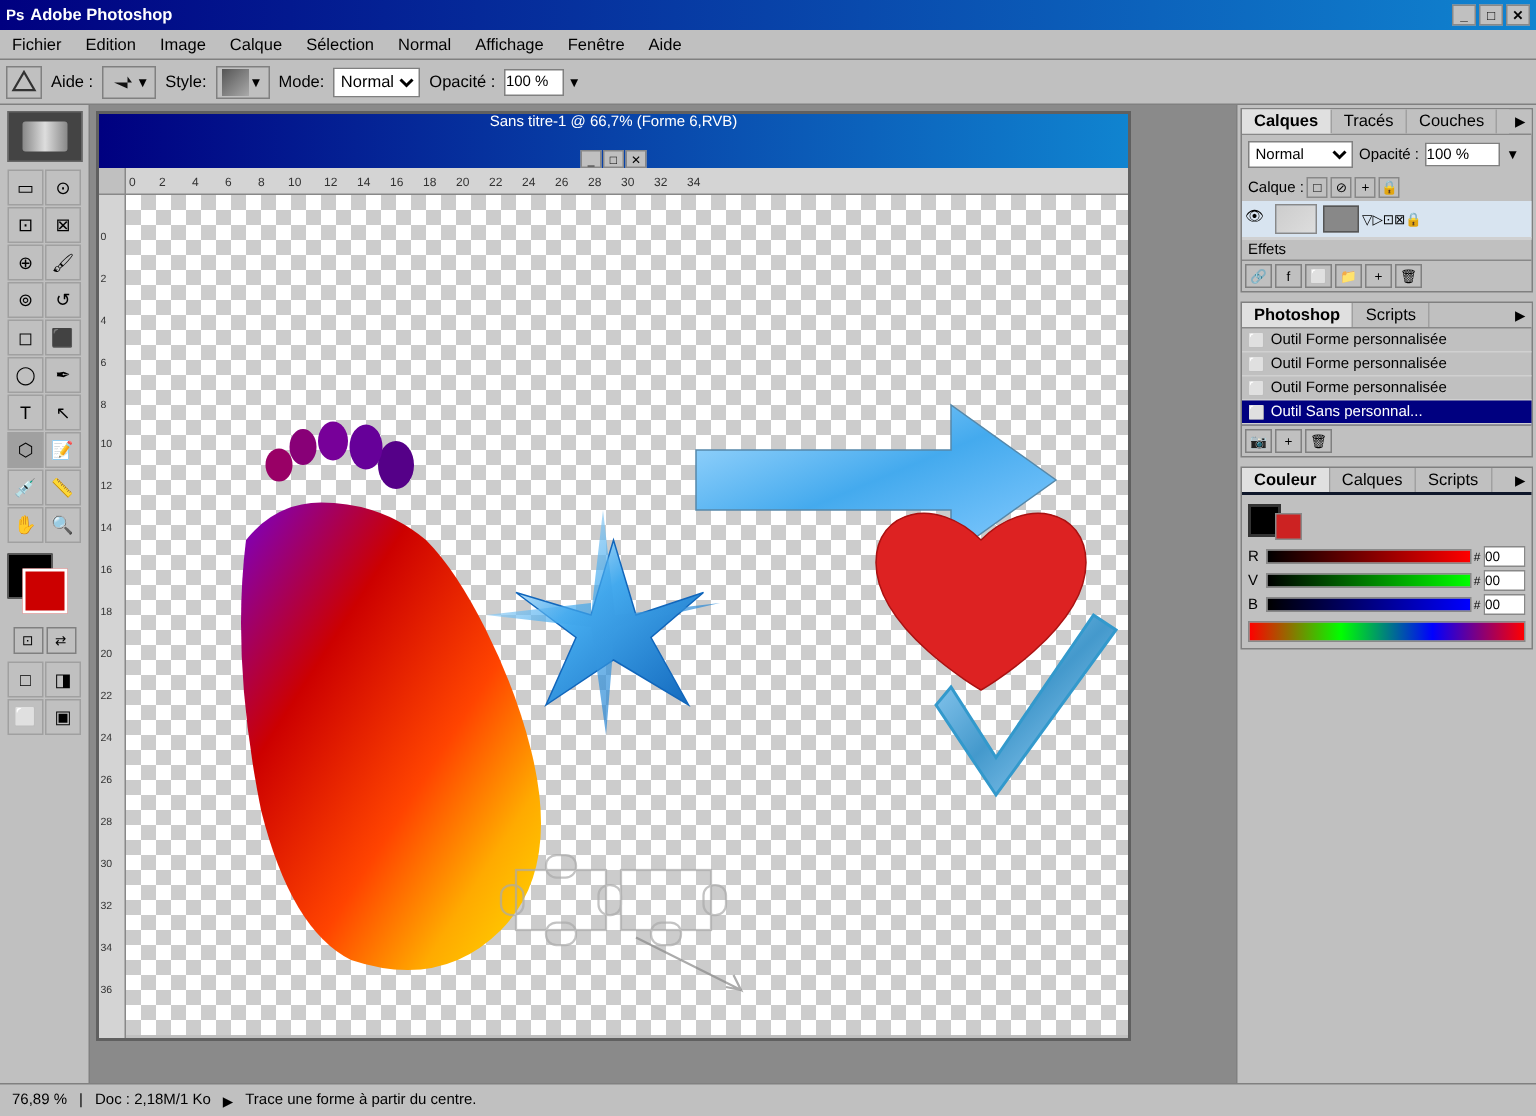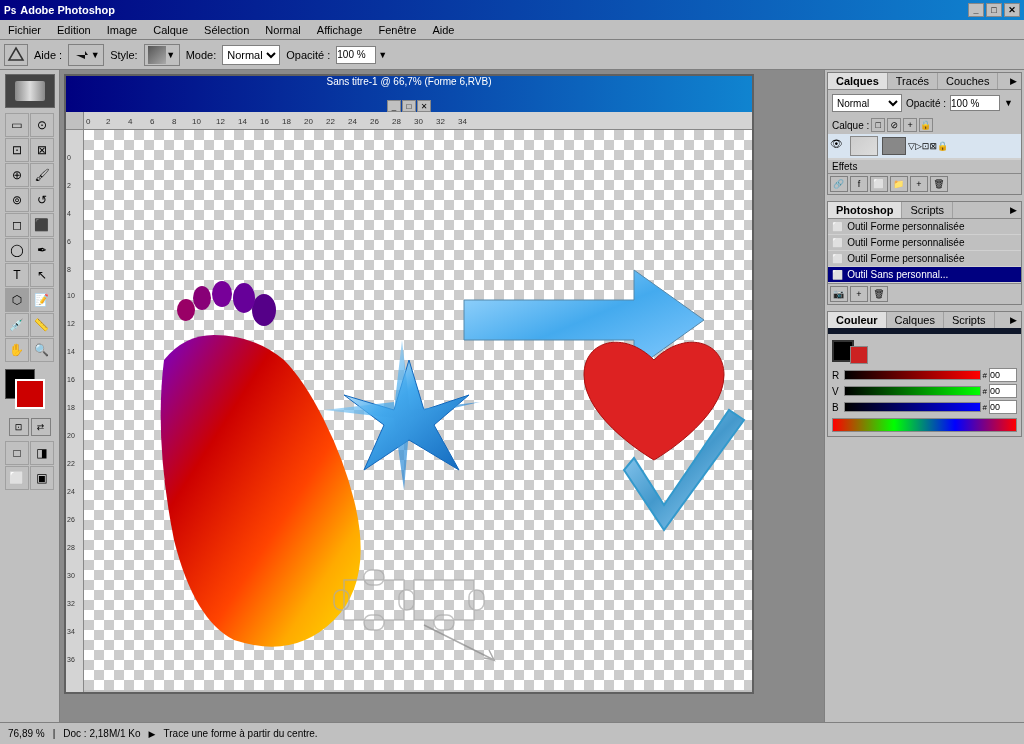--- a/index.html
+++ b/index.html
@@ -575,21 +575,21 @@
       </div>
 
       <div class="panel-icon-row">
         <div class="panel-icon-btn">📷</div>
         <div class="panel-icon-btn">+</div>
         <div class="panel-icon-btn">🗑</div>
       </div>
     </div>
 
     <div class="panel-section">
-      <div style="display:flex;justify-content:flex-start;align-items:center;background:#c0c0c0;border-bottom:6px solid #0f172a;">
+      <div style="display:flex;justify-content:flex-start;align-items:center;background:#c0c0c0;border-bottom:2px solid #0f172a;">
         <div class="panel-header" style="border:none;flex:1;">
           <span class="panel-tab active">Couleur</span>
           <span class="panel-tab">Calques</span>
           <span class="panel-tab">Scripts</span>
         </div>
         <span style="font-size:9px;padding:0 4px;cursor:pointer;">▶</span>
       </div>
       <div class="panel-content">
 
         <div style="display:flex;gap:4px;align-items:center;margin-bottom:4px;">

